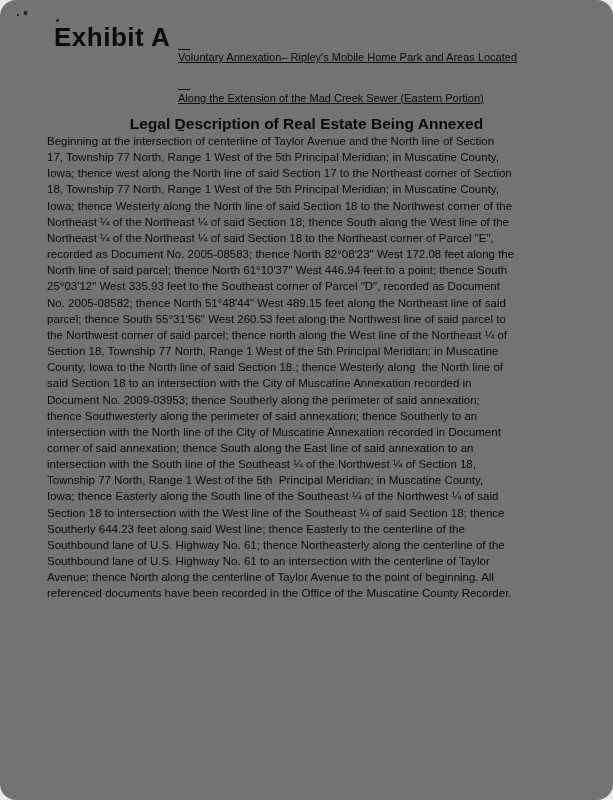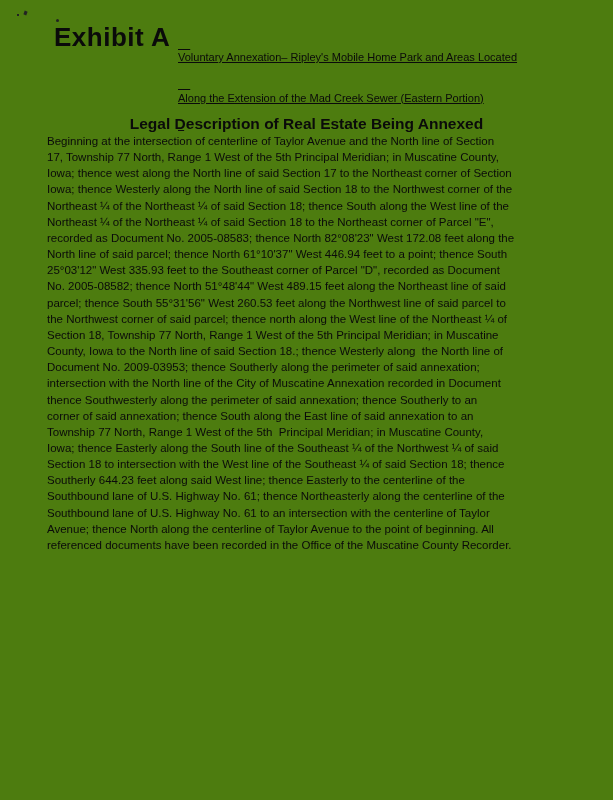--- a/index.html
+++ b/index.html
@@ -4,24 +4,25 @@
 <style>
   html, body {
     margin: 0;
     padding: 0;
     background: #e8e8e8;
   }
   .page {
     position: relative;
     width: 613px;
     height: 800px;
-    background: #4d7c0f;
+    background: #737373;
     color: #0a0a0a;
     font-family: "Liberation Sans", "DejaVu Sans", sans-serif;
     overflow: hidden;
+    border-radius: 16px;
   }
   .scan-mark {
     position: absolute;
     background: #222;
   }
   .mark-a { left: 17px; top: 14px; width: 2px; height: 2px; }
   .mark-b { left: 24px; top: 11px; width: 3px; height: 4px; transform: rotate(20deg); }
   .mark-c { left: 56px; top: 19px; width: 3px; height: 3px; border-radius: 50%; }
   .header-exhibit {
     position: absolute;
@@ -77,35 +78,38 @@
     <div>Voluntary Annexation– Ripley's Mobile Home Park and Areas Located</div>
     <div>Along the Extension of the Mad Creek Sewer (Eastern Portion)</div>
   </div>
 
   <div class="doc-title">Legal Description of Real Estate Being Annexed</div>
 
   <div class="body-text">
       <div class="body-line">Beginning at the intersection of centerline of Taylor Avenue and the North line of Section</div>
       <div class="body-line">17, Township 77 North, Range 1 West of the 5th Principal Meridian; in Muscatine County,</div>
       <div class="body-line">Iowa; thence west along the North line of said Section 17 to the Northeast corner of Section</div>
+      <div class="body-line">18, Township 77 North, Range 1 West of the 5th Principal Meridian; in Muscatine County,</div>
       <div class="body-line">Iowa; thence Westerly along the North line of said Section 18 to the Northwest corner of the</div>
       <div class="body-line">Northeast ¼ of the Northeast ¼ of said Section 18; thence South along the West line of the</div>
       <div class="body-line">Northeast ¼ of the Northeast ¼ of said Section 18 to the Northeast corner of Parcel "E",</div>
       <div class="body-line">recorded as Document No. 2005-08583; thence North 82°08'23" West 172.08 feet along the</div>
       <div class="body-line">North line of said parcel; thence North 61°10'37" West 446.94 feet to a point; thence South</div>
       <div class="body-line">25°03'12" West 335.93 feet to the Southeast corner of Parcel "D", recorded as Document</div>
       <div class="body-line">No. 2005-08582; thence North 51°48'44" West 489.15 feet along the Northeast line of said</div>
       <div class="body-line">parcel; thence South 55°31'56" West 260.53 feet along the Northwest line of said parcel to</div>
       <div class="body-line">the Northwest corner of said parcel; thence north along the West line of the Northeast ¼ of</div>
       <div class="body-line">Section 18, Township 77 North, Range 1 West of the 5th Principal Meridian; in Muscatine</div>
       <div class="body-line">County, Iowa to the North line of said Section 18.; thence Westerly along  the North line of</div>
+      <div class="body-line">said Section 18 to an intersection with the City of Muscatine Annexation recorded in</div>
       <div class="body-line">Document No. 2009-03953; thence Southerly along the perimeter of said annexation;</div>
+      <div class="body-line">thence Southwesterly along the perimeter of said annexation; thence Southerly to an</div>
       <div class="body-line">intersection with the North line of the City of Muscatine Annexation recorded in Document</div>
-      <div class="body-line">thence Southwesterly along the perimeter of said annexation; thence Southerly to an</div>
       <div class="body-line">corner of said annexation; thence South along the East line of said annexation to an</div>
+      <div class="body-line">intersection with the South line of the Southeast ¼ of the Northwest ¼ of Section 18,</div>
       <div class="body-line">Township 77 North, Range 1 West of the 5th  Principal Meridian; in Muscatine County,</div>
       <div class="body-line">Iowa; thence Easterly along the South line of the Southeast ¼ of the Northwest ¼ of said</div>
       <div class="body-line">Section 18 to intersection with the West line of the Southeast ¼ of said Section 18; thence</div>
       <div class="body-line">Southerly 644.23 feet along said West line; thence Easterly to the centerline of the</div>
       <div class="body-line">Southbound lane of U.S. Highway No. 61; thence Northeasterly along the centerline of the</div>
       <div class="body-line">Southbound lane of U.S. Highway No. 61 to an intersection with the centerline of Taylor</div>
       <div class="body-line">Avenue; thence North along the centerline of Taylor Avenue to the point of beginning. All</div>
       <div class="body-line">referenced documents have been recorded in the Office of the Muscatine County Recorder.</div>
     </div>
 

